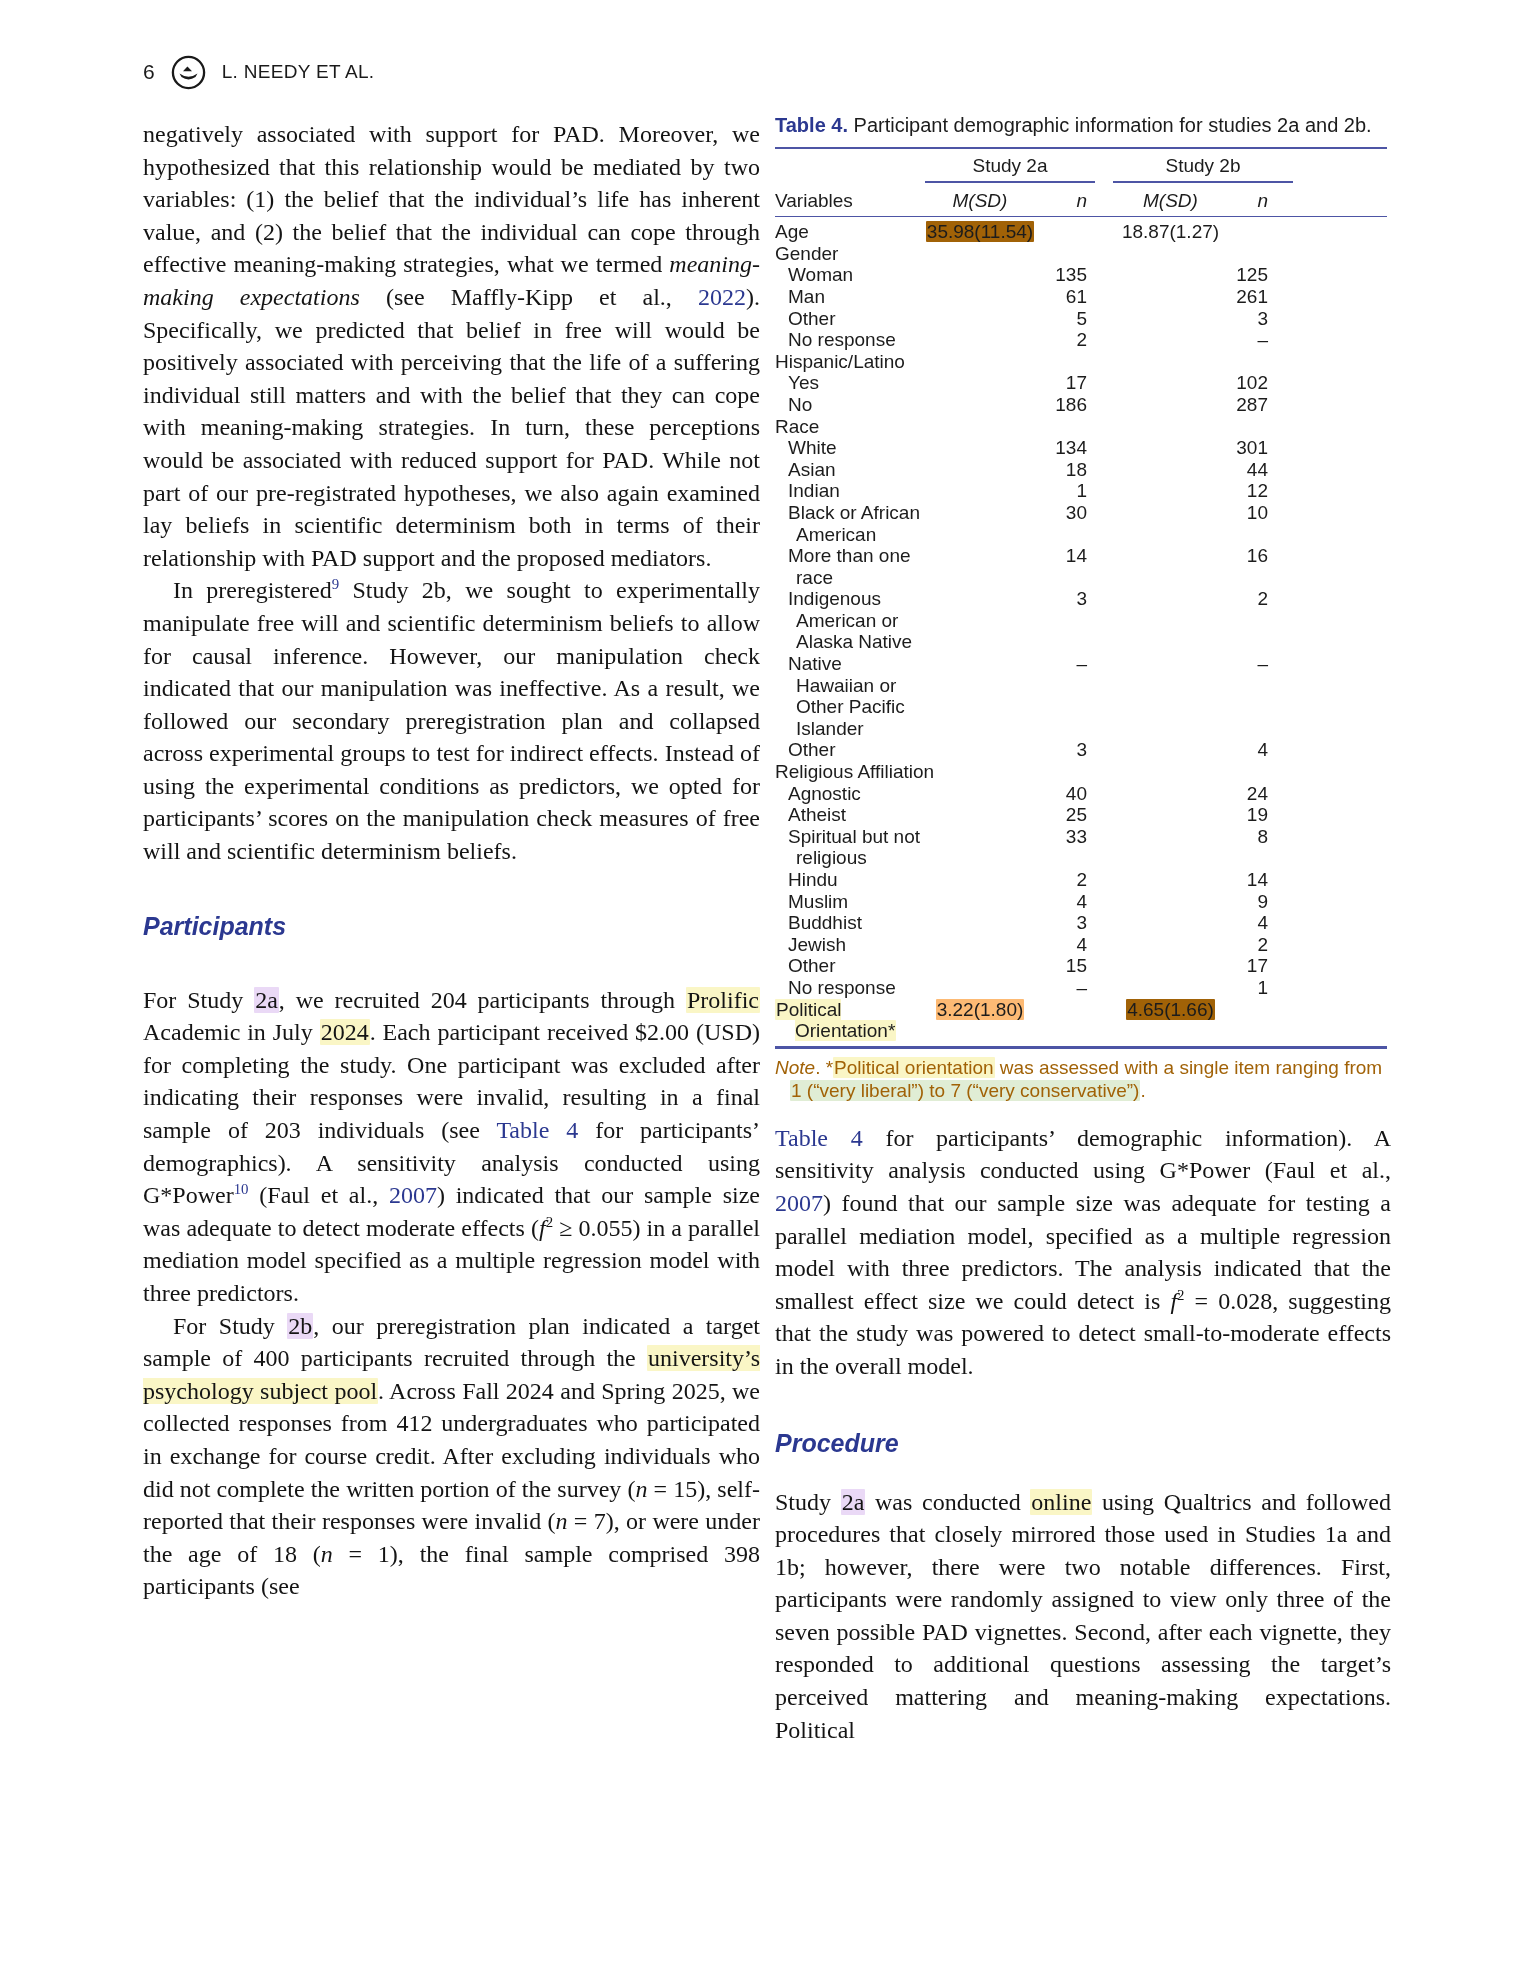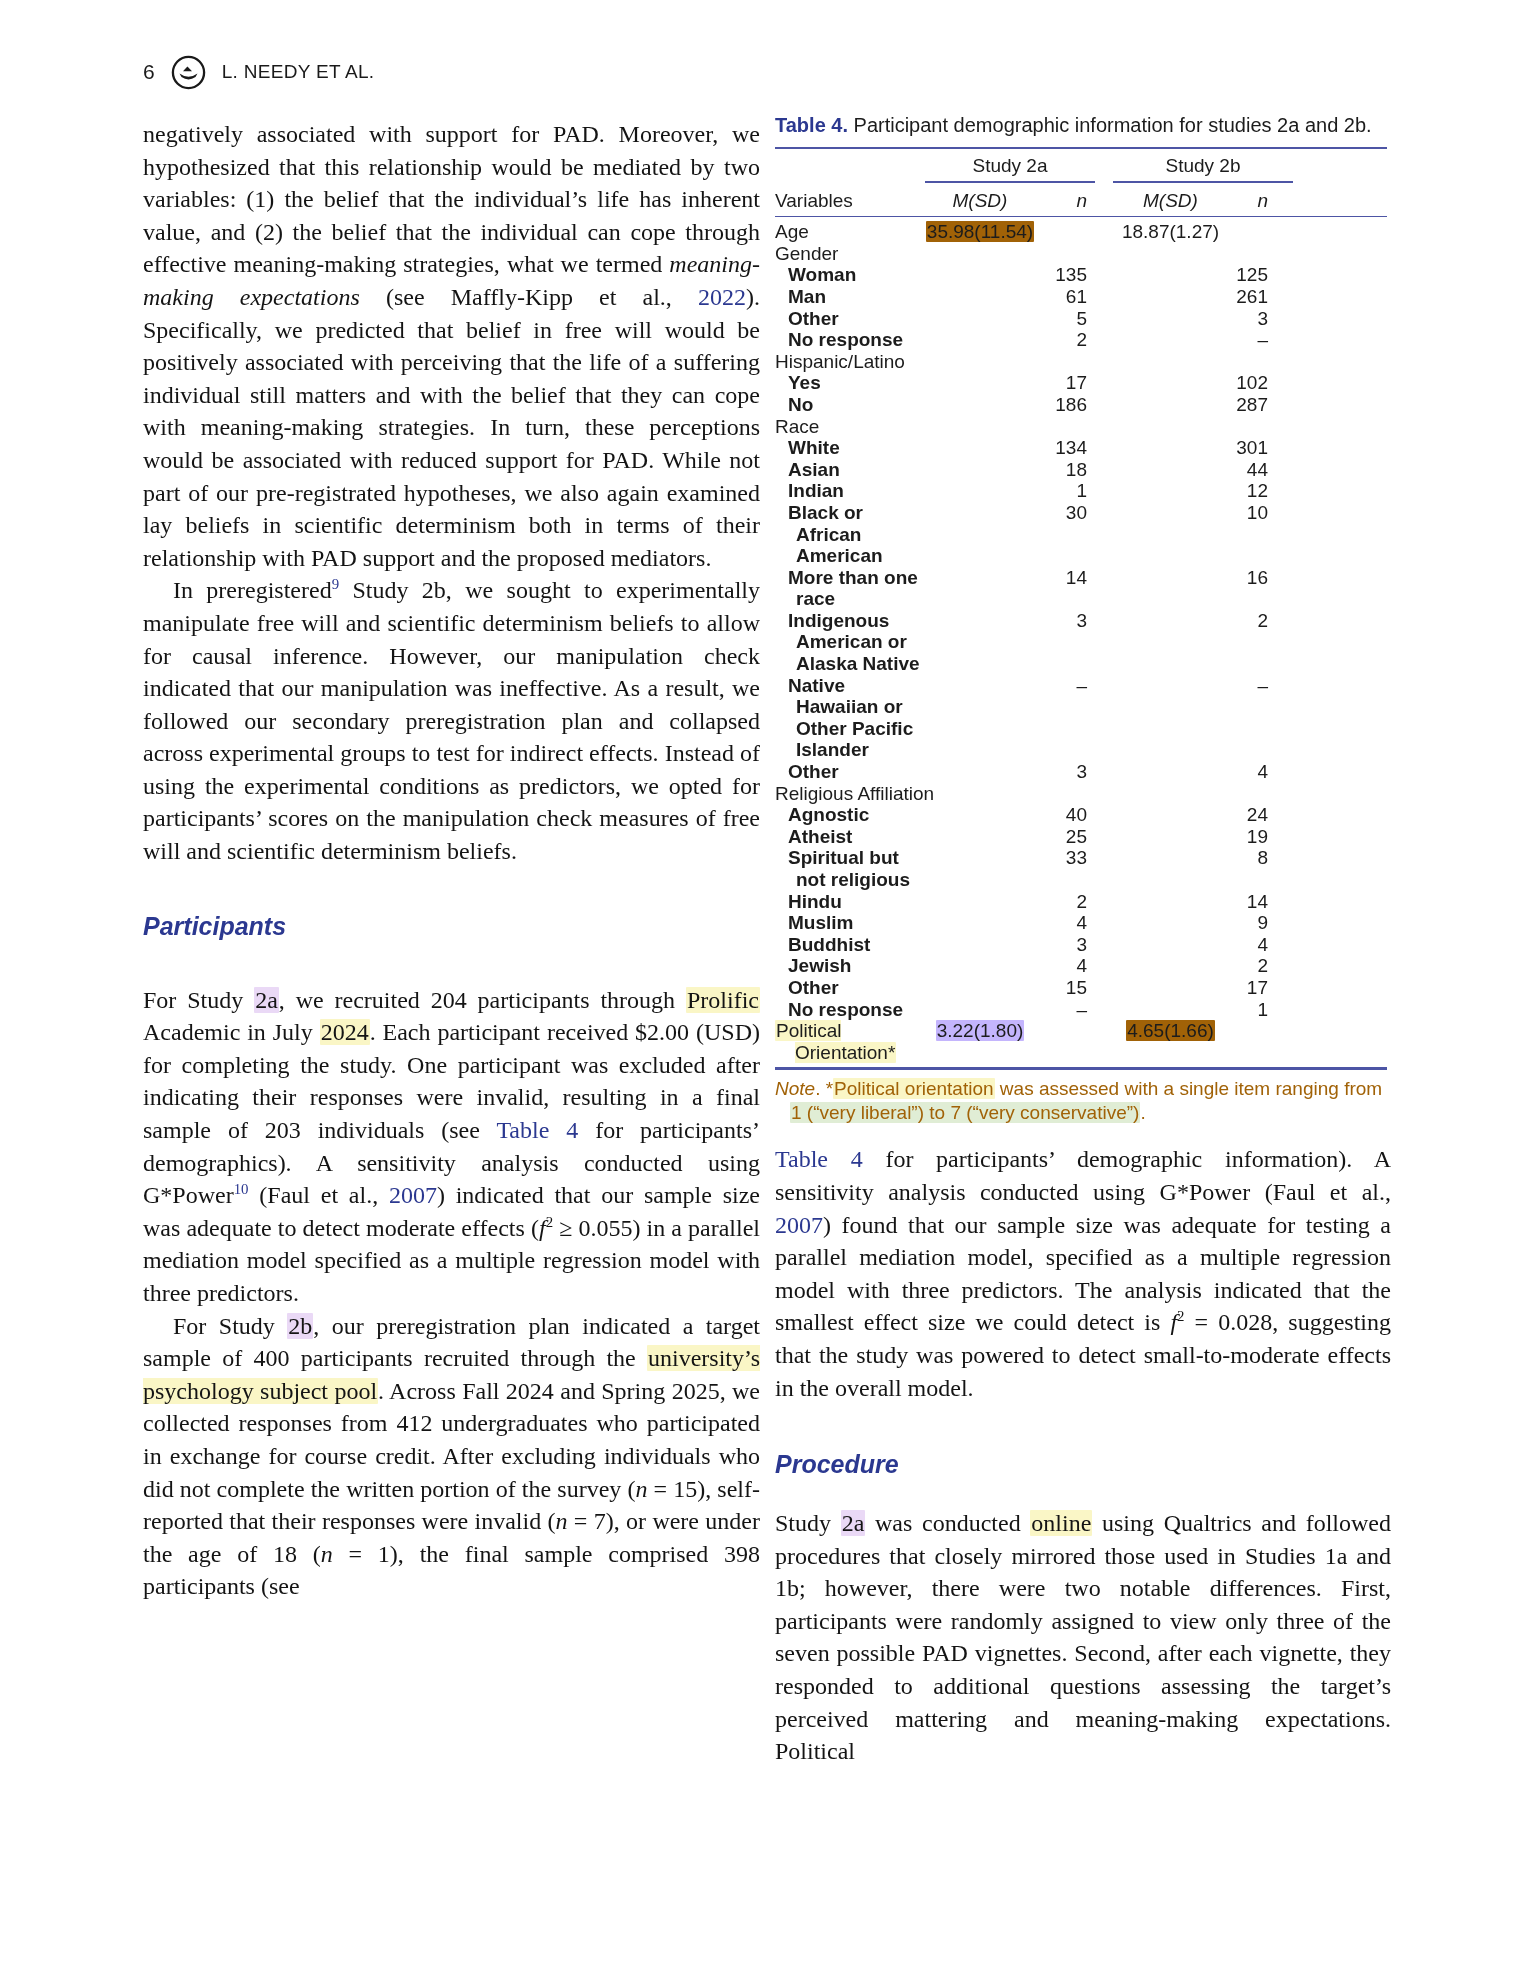--- a/index.html
+++ b/index.html
@@ -36,21 +36,21 @@
     font-size:25px;font-weight:bold;font-style:italic;color:var(--navy);
     margin:44px 0 43px 0;
   }
   .it{font-style:italic;}
   .lnk{color:var(--navy);cursor:pointer;}
   sup.run{font-size:0.62em;vertical-align:super;line-height:0;}
   mark{padding:0 1px;border-radius:1px;color:inherit;}
   .hl-purple{background:#ead9f6;}
   .hl-yellow{background:#faf6c6;}
   .hl-pink{background:#a16207;}
-  .hl-blue{background:#c4b5fd;}
+  .hl-blue{background:#fdba74;}
   .hl-green{background:#e0edd5;}
 
   
   .tbl-caption{
     font-family:"Liberation Sans", sans-serif;
     font-size:20px;line-height:26px;text-align:justify;margin:0 0 9px 0;color:#1c1c1c;
   }
   .tbl-caption .cap-label{color:var(--navy);font-weight:bold;}
   .demo-table{
     font-family:"Liberation Sans", sans-serif;
@@ -68,21 +68,21 @@
   .span-1{grid-column:2 / 4;border-bottom:2px solid var(--rule);}
   .span-2{grid-column:5 / 7;border-bottom:2px solid var(--rule);}
   .t-head{padding:4px 0 2px 0;}
   .h-var{grid-column:1;}
   .h-it{font-style:italic;}
   .c-m2a{grid-column:2;text-align:center;}
   .c-n2a{grid-column:3;text-align:right;padding-right:8px;}
   .c-m2b{grid-column:5;text-align:center;}
   .c-n2b{grid-column:6;text-align:right;padding-right:25px;}
   .c-var{grid-column:1;}
-  .c-var.lvl1{padding-left:21px;text-indent:-8px;font-weight:bold;}
+  .c-var.lvl1{padding-left:21px;text-indent:-8px;}
   .c-var.lvl0{padding-left:20px;text-indent:-20px;}
   .c-var.nowrap{white-space:nowrap;overflow:visible;}
   .tbl-note{
     font-family:"Liberation Sans", sans-serif;
     font-size:19px;line-height:23.5px;color:#a16207;
     margin-top:7px;padding-left:15px;text-indent:-15px;
   }
   .after-table{margin-top:52px;}
   .proc-heading{margin:46px 0 28px 0;}
 </style>

